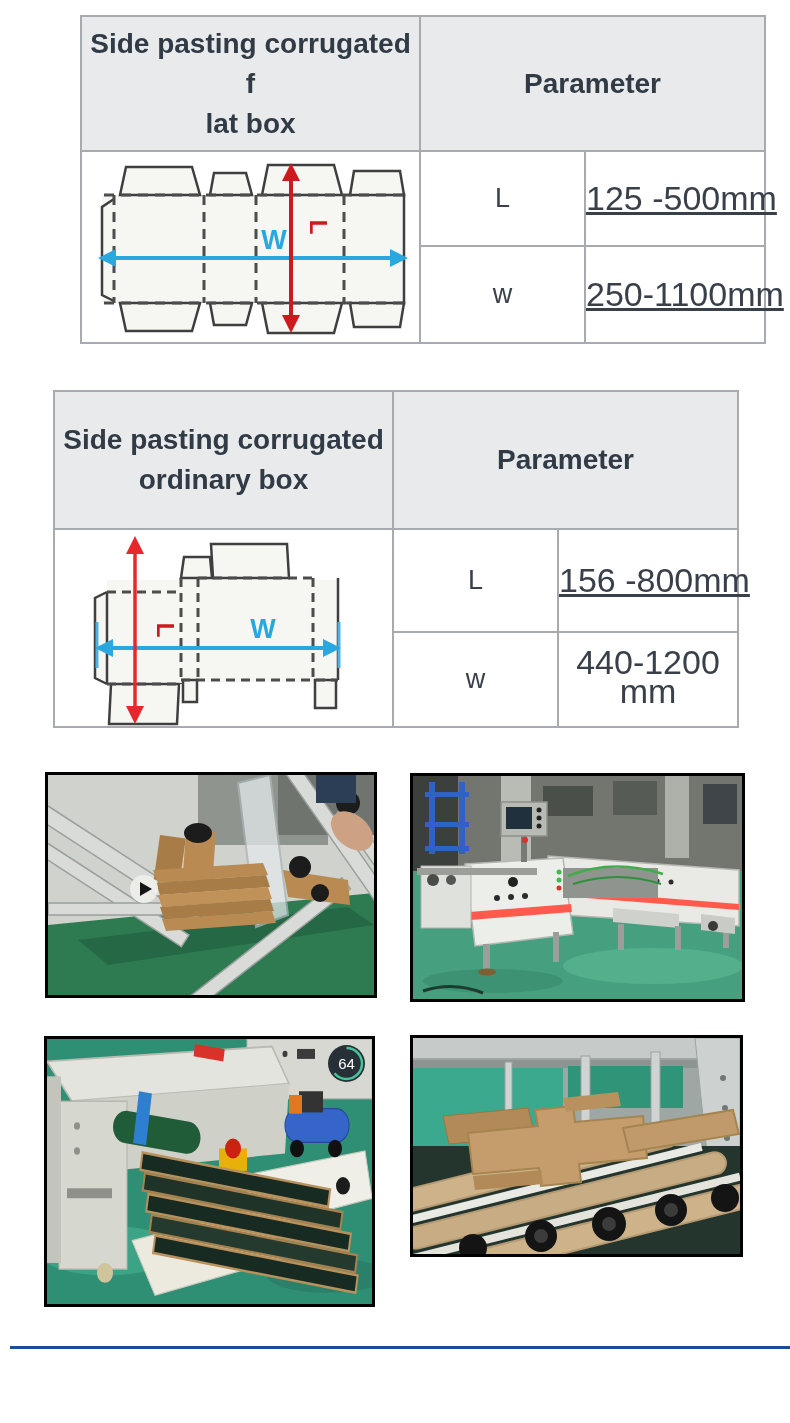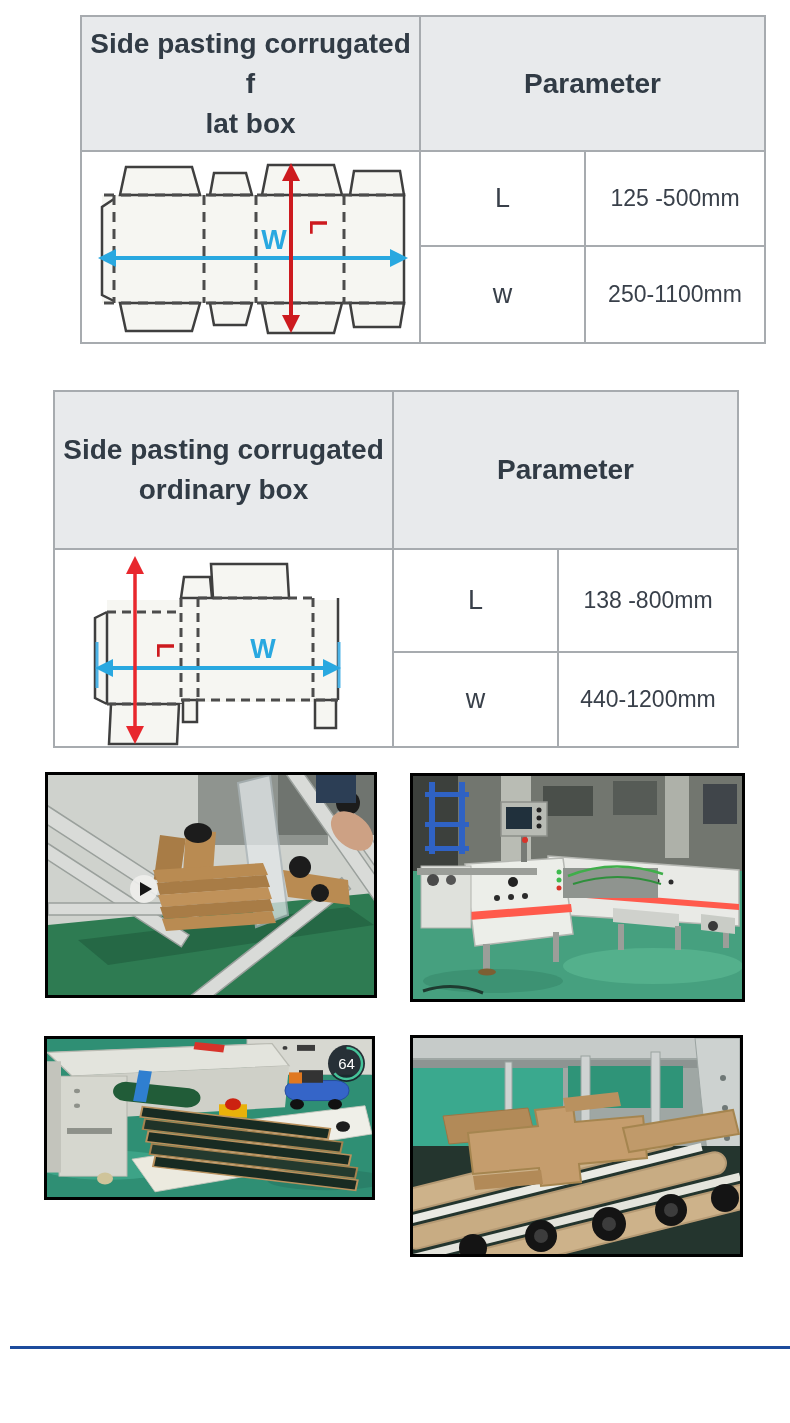--- a/index.html
+++ b/index.html
@@ -16,41 +16,41 @@
   .spec-table table{border-collapse:collapse;table-layout:fixed;width:684px;}
   .spec-table th,.spec-table td{
     border:2px solid #a7abaf;text-align:center;vertical-align:middle;padding:0;
   }
   .spec-table th{
     background:#e8eaec;color:#313b45;font-weight:bold;font-size:28px;line-height:40px;
   }
   #table1 tr.head{height:135px;}
   #table1 tr.r1{height:95px;}
   #table1 tr.r2{height:97px;}
-  #table2 tr.head{height:158px;}
+  #table2 tr.head{height:138px;}
   #table2 tr.r1{height:102px;}
   #table2 tr.r2{height:94px;}
   td.lab{font-size:27px;color:#39404a;background:#fff;}
-  td.val{font-size:23px;color:#39404a;background:#fff;}
+  td.val{font-size:34px;color:#39404a;background:#fff;text-decoration:underline;}
   td.val .nowrap{white-space:nowrap;}
   td.val .wrap{
     display:inline-block;max-width:150px;word-break:break-all;line-height:29px;
   }
   td.diag{background:#fff;}
   td.diag svg{display:block;margin:0 auto;}
 
   
   figure.photo{
     position:absolute;margin:0;border:3px solid #000;box-sizing:border-box;
     background:#9aa09c;overflow:hidden;
   }
   figure.photo svg{display:block;width:100%;height:100%;}
   #photo1{left:45px;top:772px;width:332px;height:226px;}
   #photo2{left:410px;top:773px;width:335px;height:229px;}
-  #photo3{left:44px;top:1036px;width:331px;height:164px;}
+  #photo3{left:44px;top:1036px;width:331px;height:271px;}
   #photo4{left:410px;top:1035px;width:333px;height:222px;}
 
   .play-btn{
     position:absolute;left:82px;top:100px;width:28px;height:28px;border-radius:50%;
     background:rgba(238,238,236,.9);cursor:pointer;
   }
   .play-btn::after{
     content:"";position:absolute;left:10px;top:7px;
     border-left:12px solid #151515;border-top:7px solid transparent;border-bottom:7px solid transparent;
   }
@@ -204,21 +204,21 @@
 
             <g>
               <line x1="62" y1="16" x2="62" y2="184" stroke="#e8272d" stroke-width="3.5"></line>
               <polygon points="62,6 53,24 71,24" fill="#e8272d"></polygon>
               <polygon points="62,194 53,176 71,176" fill="#e8272d"></polygon>
               <text x="84" y="100" font-size="24" font-weight="bold" fill="#cd1a1f" text-anchor="middle" transform="rotate(90 84 100)">L</text>
             </g>
           </svg>
         </td>
         <td class="lab">L</td>
-        <td class="val"><span class="nowrap">138 -800mm</span></td>
+        <td class="val"><span class="nowrap">156 -800mm</span></td>
       </tr>
       <tr class="r2">
         <td class="lab">w</td>
         <td class="val"><span class="wrap">440-1200mm</span></td>
       </tr>
     </tbody>
       </table>
   </section>
 
   <figure class="photo" id="photo1">

